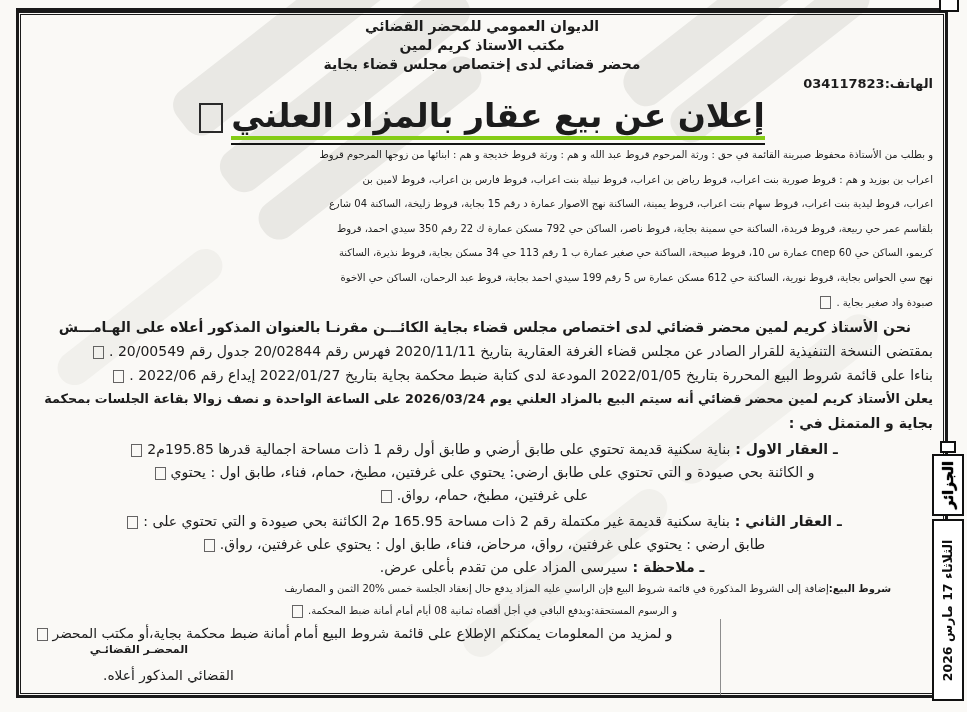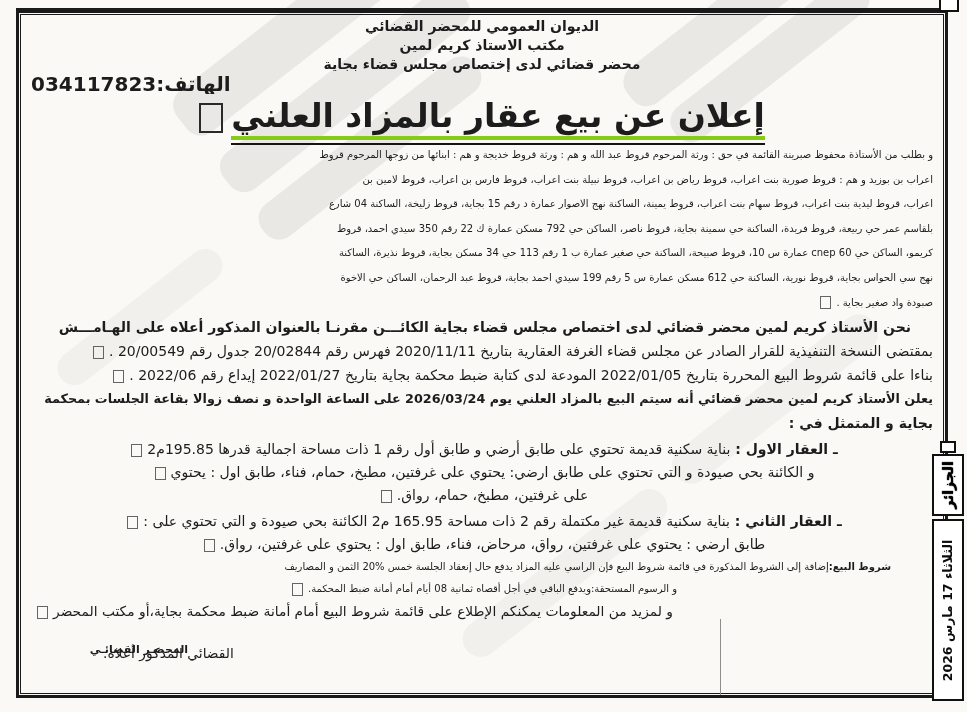--- a/index.html
+++ b/index.html
@@ -19,21 +19,21 @@
     border:3px solid #1a1a1a;border-top-width:5px;
     background:transparent;z-index:1;
   }
   .frame-inner{position:absolute;inset:1px;border:1px solid #1a1a1a;}
   .content{
     position:absolute;inset:4px 12px 4px 12px;
     overflow:hidden;text-align:right;z-index:2;
   }
   
   .hdr{ text-align:center;font-weight:bold;font-size:14px;line-height:19px;}
-  .hdr-phone{text-align:left;font-weight:bold;font-size:20px;line-height:20px;}
+  .hdr-phone{text-align:right;font-weight:bold;font-size:13px;line-height:20px;}
   .title-wrap{text-align:center;margin-top:3px;height:46px;}
   .title-outer{display:inline-block;padding-bottom:3px;border-bottom:2px solid #141414;}
   .title-text{
     display:inline-block;font-size:33px;font-weight:bold;line-height:38px;
     padding-bottom:1px;border-bottom:4px solid #84cc16;letter-spacing:-1px;
   }
   .tbx{display:inline-block;width:20px;height:26px;border:2px solid #2a2a2a;
        vertical-align:middle;margin:0 8px 10px 0;background:transparent;}
   .gbx{display:inline-block;width:9px;height:11px;border:1px solid #4a4a4a;
        vertical-align:middle;margin:0 5px;opacity:.85;}
@@ -41,21 +41,21 @@
   .fit{white-space:nowrap;overflow:hidden;}
   .intro .line{font-size:10px;line-height:24.6px;}
   .legal .line{font-size:14px;line-height:24px;}
   .b{font-weight:bold;}
   .props{text-align:center;margin-top:3px;}
   .props .line{font-size:14px;line-height:23px;}
   .note-line{font-size:14px;line-height:22px;text-align:right;padding-left:120px;text-align:center;}
   .terms .line{font-size:10px;line-height:22px;}
   .terms .t1{text-indent:42px;}
   .terms .t2{text-align:center;}
-  .info .line{font-size:13.8px;line-height:22px;}
+  .info .line{font-size:13.8px;line-height:22px;text-align:center;}
   .info .i2{padding-left:72px;text-align:left;margin-top:20px;}
   .info .i2 span{display:inline-block;direction:rtl;}
   .signature{
     position:absolute;right:auto;left:28px;top:626px;width:160px;
     text-align:center;font-weight:bold;font-size:11px;
   }
   .col-line{position:absolute;left:701px;top:606px;width:1px;height:76px;background:#8d8d8d;z-index:2;}
   
   .strip{position:absolute;right:3px;top:441px;width:32px;z-index:3;}
   .strip .tab{width:12px;height:8px;border:2px solid #111;background:#fff;margin:0 auto;}
@@ -125,20 +125,23 @@
       <div class="line fit"><span class="b">ـ العقار الاول : </span><span>بناية سكنية قديمة تحتوي على طابق أرضي و طابق أول رقم 1 ذات مساحة اجمالية قدرها 195.85م2</span><span class="gbx"></span></div>
       <div class="line fit"><span>و الكائنة بحي صيودة و التي تحتوي على طابق ارضي: يحتوي على غرفتين، مطبخ، حمام، فناء، طابق اول : يحتوي</span><span class="gbx"></span></div>
       <div class="line"><span>على غرفتين، مطبخ، حمام، رواق.</span><span class="gbx"></span></div>
     </div>
 
     <div class="props">
       <div class="line fit"><span class="b">ـ العقار الثاني : </span><span>بناية سكنية قديمة غير مكتملة رقم 2 ذات مساحة 165.95 م2 الكائنة بحي صيودة و التي تحتوي على :</span><span class="gbx"></span></div>
       <div class="line fit"><span>طابق ارضي : يحتوي على غرفتين، رواق، مرحاض، فناء، طابق اول : يحتوي على غرفتين، رواق.</span><span class="gbx"></span></div>
     </div>
 
+    <div class="note-line fit">
+      <span class="b">ـ ملاحظة : </span><span>سيرسى المزاد على من تقدم بأعلى عرض.</span>
+    </div>
 
     <div class="terms">
       <div class="line fit t1"><span class="b">شروط البيع:</span><span>إضافة إلى الشروط المذكورة في قائمة شروط البيع فإن الراسي عليه المزاد يدفع حال إنعقاد الجلسة خمس %20  الثمن و المصاريف</span></div>
       <div class="line fit t2"><span>و الرسوم المستحقة:ويدفع الباقي في أجل أقصاه ثمانية 08 أيام أمام أمانة ضبط المحكمة.</span><span class="gbx"></span></div>
     </div>
 
     <div class="info">
       <div class="line fit" style="text-indent:260px;"><span>و لمزيد من المعلومات يمكنكم الإطلاع على قائمة شروط البيع أمام أمانة ضبط محكمة بجاية،أو مكتب المحضر</span><span class="gbx"></span></div>
       <div class="line i2"><span>القضائي المذكور أعلاه.</span></div>
     </div>

